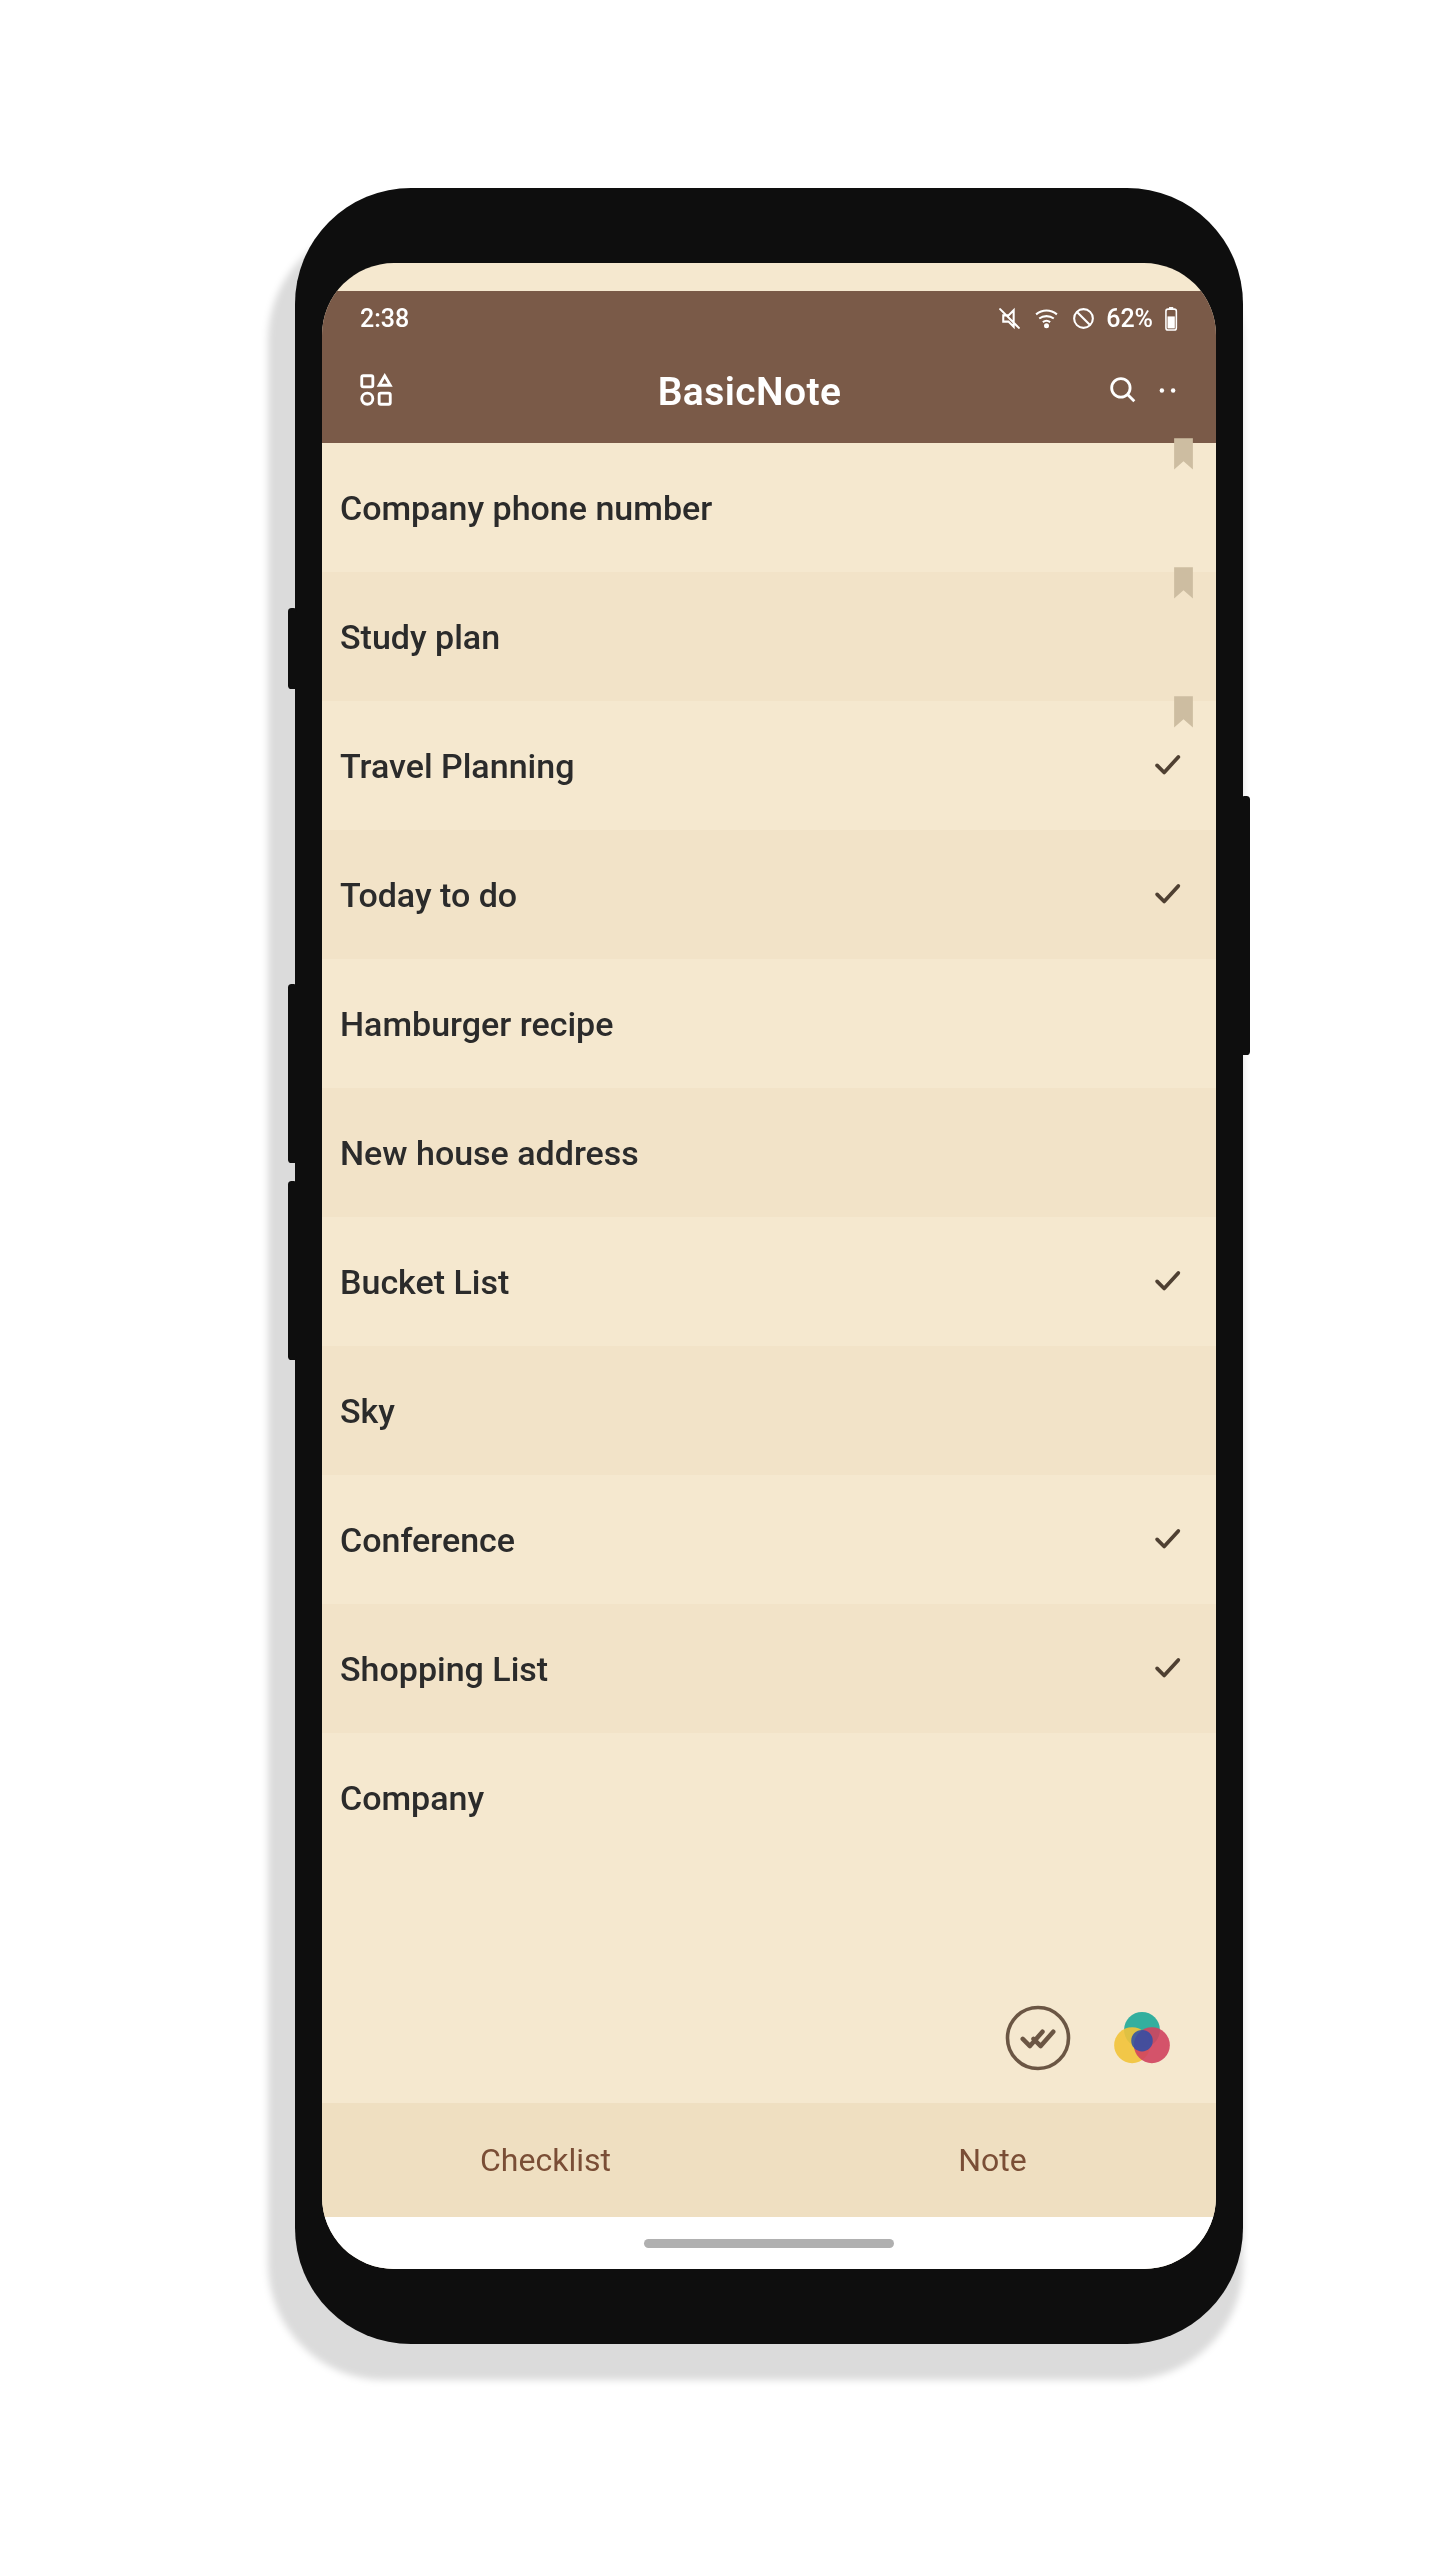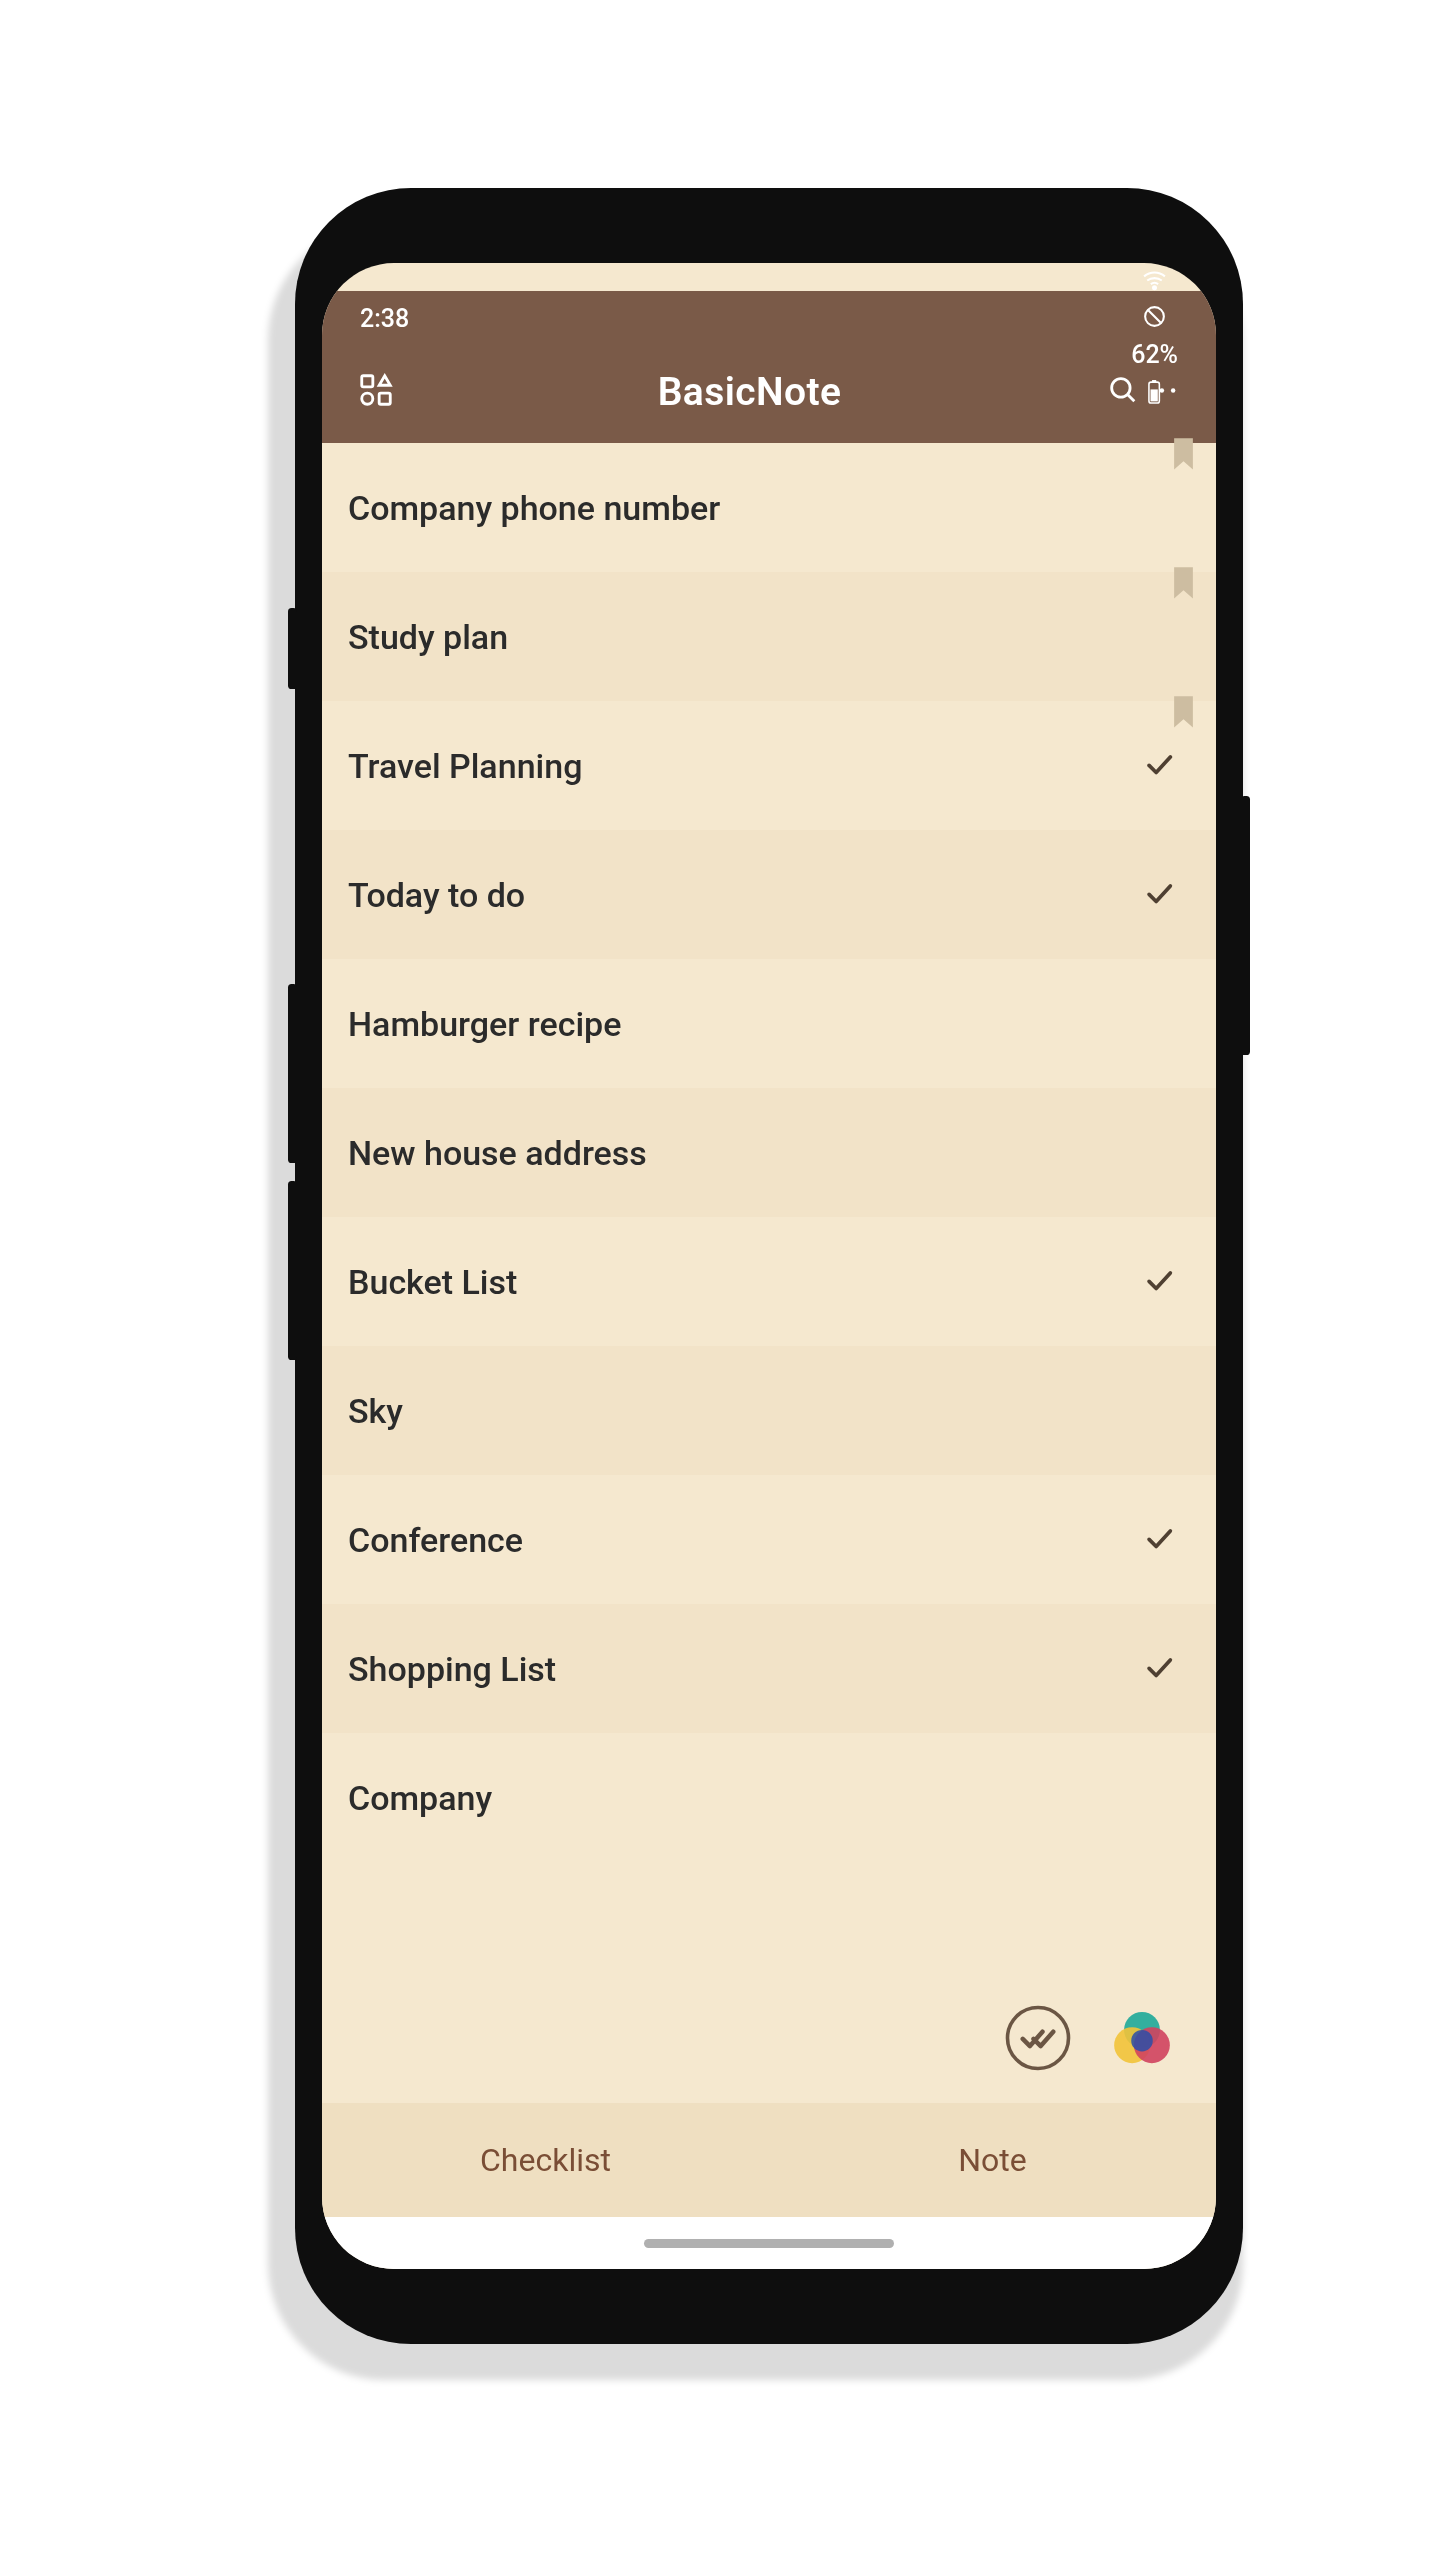--- a/index.html
+++ b/index.html
@@ -73,21 +73,20 @@
     align-items: center;
     justify-content: space-between;
     padding: 0 38px;
     font-size: 25px;
     font-weight: 500;
   }
   .status-right {
     display: flex;
     align-items: center;
     gap: 10.7px;
-    flex-direction: column;
   }
   .status-right svg { display: block; }
   .app-bar {
     height: 97px;
     display: flex;
     align-items: center;
     padding: 0 29px 5.4px 29px;
     justify-content: space-between;
   }
   .app-title {
@@ -108,21 +107,21 @@
     flex: 1;
     display: flex;
     flex-direction: column;
     background: #f5e8cf;
   }
   .row {
     position: relative;
     height: 129px;
     display: flex;
     align-items: center;
-    padding: 0 26px;
+    padding: 0 18px;
   }
   .row:nth-child(odd)  { background: #f5e8cf; }
   .row:nth-child(even) { background: #f2e3c8; }
   .row-title {
     font-size: 34px;
     color: #2b2b2b;
     font-weight: 500;
     flex: 1;
   }
   .row-check {

